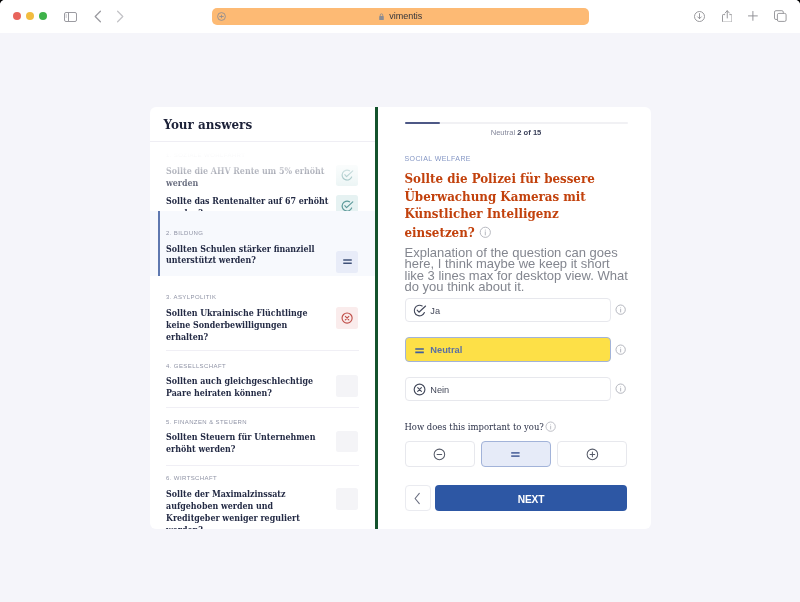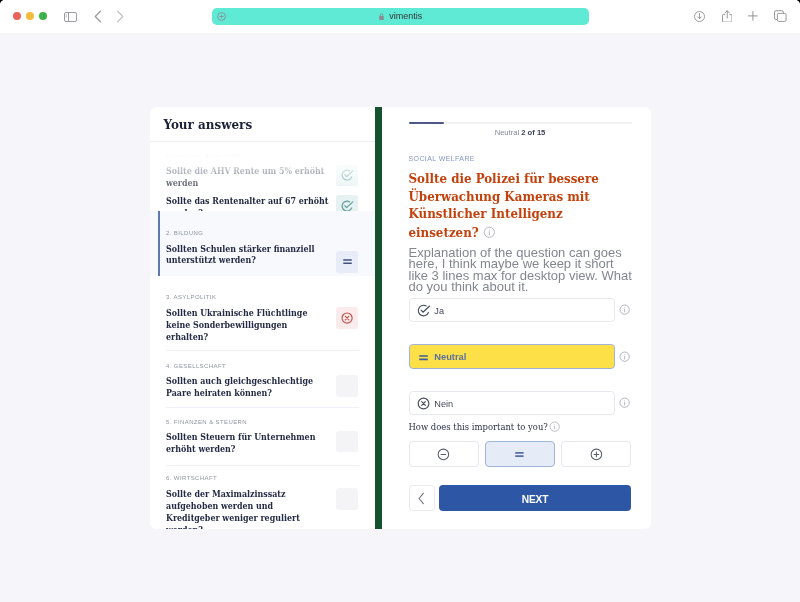--- a/index.html
+++ b/index.html
@@ -6,30 +6,30 @@
   body{width:800px;height:602px;overflow:hidden;background:#000000;
        font-family:"Liberation Sans",sans-serif;-webkit-font-smoothing:antialiased;}
   .win{position:absolute;left:0;top:0;width:800px;height:602px;background:#f5f5fa;overflow:hidden;border-radius:5px 5px 0 0;}
 
   
   .chrome{position:absolute;left:0;top:0;width:800px;height:33px;background:#ffffff;}
   .traffic{position:absolute;left:13.3px;top:12.4px;display:flex;gap:5.1px;}
   .dot{width:8px;height:8px;border-radius:50%;}
   .d-red{background:#e8645c;} .d-yel{background:#f2bc3f;} .d-grn{background:#3eb24a;}
   .tb-icon{position:absolute;color:#8e8e93;}
-  .addr{position:absolute;left:212.4px;top:7.7px;width:376.3px;height:17.6px;background:#5eead4;border-radius:5px;}
+  .addr{position:absolute;left:212.4px;top:7.7px;width:376.3px;height:17.6px;background:#fdba74;border-radius:5px;}
   .addr-inner{position:absolute;left:0;top:0;width:376.3px;height:17.6px;display:flex;align-items:center;justify-content:center;gap:5.5px;}
   .addr-text{font-size:9px;color:#34343a;}
 
   
   .page{position:absolute;left:0;top:33px;width:800px;height:569px;background:#f5f5fa;}
   .card{position:absolute;left:150px;top:74.4px;width:501px;height:421.3px;background:#fff;border-radius:6px;display:flex;}
 
   
-  .left{width:225px;position:relative;border-right:7px solid #14532d;}
+  .left{width:225px;position:relative;border-right:3px solid #14532d;}
   .left-head{height:34px;display:flex;align-items:center;padding:0 0 0 13.5px;border-bottom:1px solid #efeef4;}
   .left-title{font-family:"DejaVu Serif Condensed","DejaVu Serif",serif;font-weight:700;font-size:13.3px;color:#1c2138;}
   .list-wrap{position:relative;height:386.3px;overflow:hidden;}
   .list{padding:0;}
   .fade-top{position:absolute;left:0;top:0;width:224.5px;height:52px;background:linear-gradient(to bottom,rgba(255,255,255,1) 0%,rgba(255,255,255,1) 20%,rgba(255,255,255,.80) 46%,rgba(255,255,255,.46) 72%,rgba(255,255,255,0) 100%);pointer-events:none;z-index:3;}
 
   .q-item{position:absolute;left:16px;right:16px;display:flex;align-items:center;}
   .q-main{width:163px;}
   .q-item.active{left:0;right:0;padding:8.45px 16px 0 16px;background:#f7f9fd;}
   .q-item.active:before{content:"";position:absolute;left:8px;top:0;bottom:0;width:1.6px;background:#5f79b0;}
@@ -46,21 +46,21 @@
   .prog-fill{position:absolute;left:0;top:0;height:2px;background:#4d5886;border-radius:2px;}
   .prog-label{margin-top:3.5px;text-align:center;font-size:7.6px;color:#84879a;}
   .prog-label b{color:#3b415a;font-weight:700;}
 
   .cat{position:absolute;left:26.5px;top:46.4px;font-size:7px;letter-spacing:.4px;line-height:9px;color:#8496c4;}
   .qtitle{position:absolute;left:26.5px;top:62.8px;width:200px;font-family:"DejaVu Serif Condensed","DejaVu Serif",serif;font-weight:700;font-size:13.2px;line-height:17.4px;color:#c2410c;}
   .tinfo{display:inline-block;margin-left:3.6px;position:relative;top:2.6px;}
   .qdesc{position:absolute;left:26.5px;top:139.6px;width:228px;font-size:13px;line-height:11.3px;color:#83868f;}
 
   .opts{position:absolute;left:26.5px;top:190.5px;width:227px;}
-  .opt-row{display:flex;align-items:center;margin-bottom:22px;}
+  .opt-row{display:flex;align-items:center;margin-bottom:15px;}
   .opt{width:206px;height:24.5px;box-sizing:border-box;border:1px solid #e7e8ed;border-radius:4px;display:flex;align-items:center;padding-left:6.3px;gap:3.4px;background:#fff;padding-top:1.6px;}
   .opt.sel{background:#fde047;border:1px solid #a2b3d9;}
   .opt-label{font-size:9.2px;color:#44495a;}
   .opt.sel .opt-label{color:#5a6fa4;font-weight:700;font-size:9.3px;}
   .opt-info{width:21px;display:flex;justify-content:center;align-items:center;margin-left:auto;}
 
   .imp-label{position:absolute;left:26.5px;top:310px;width:224px;display:flex;align-items:center;}
   #impinfo{position:relative;top:1.6px;}
   .imp-label-t{font-family:"DejaVu Serif Condensed","DejaVu Serif",serif;font-size:9.4px;color:#2b3148;}
   .imp-row{position:absolute;left:26.5px;top:333.8px;width:222.5px;display:flex;gap:6px;}

